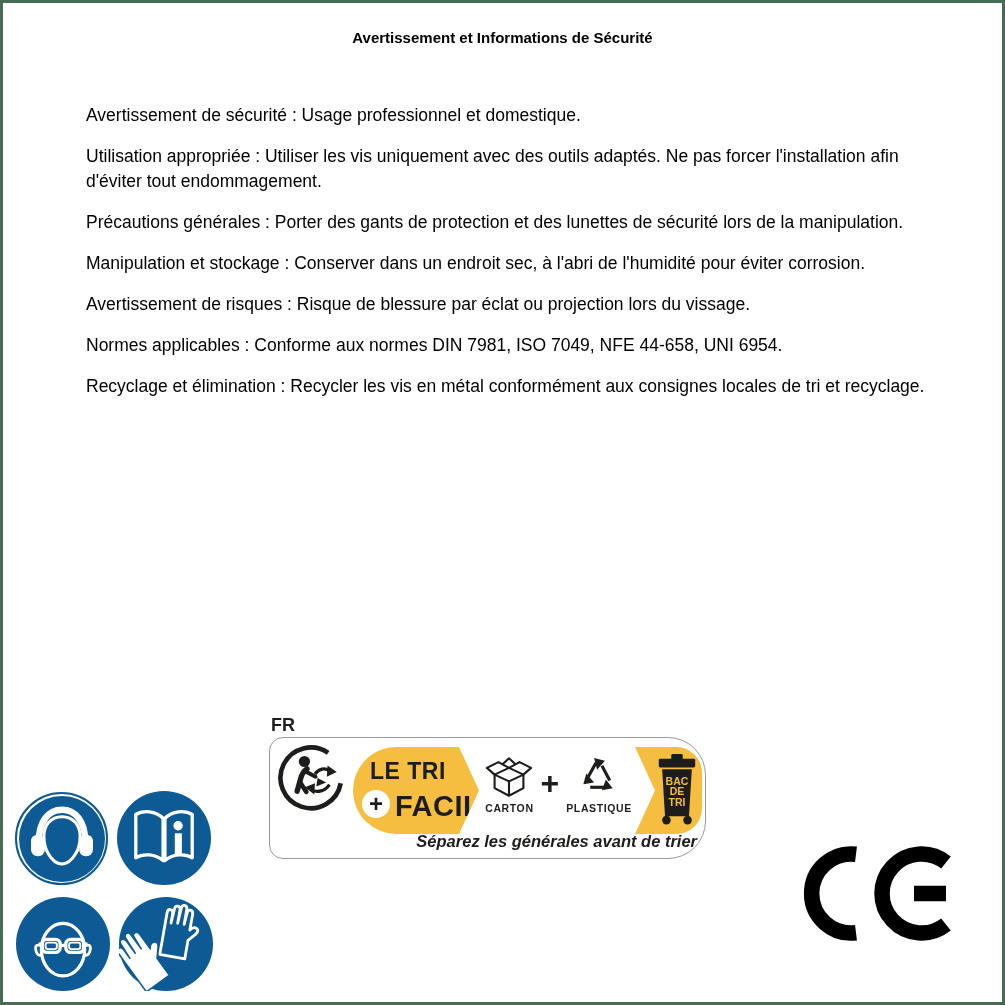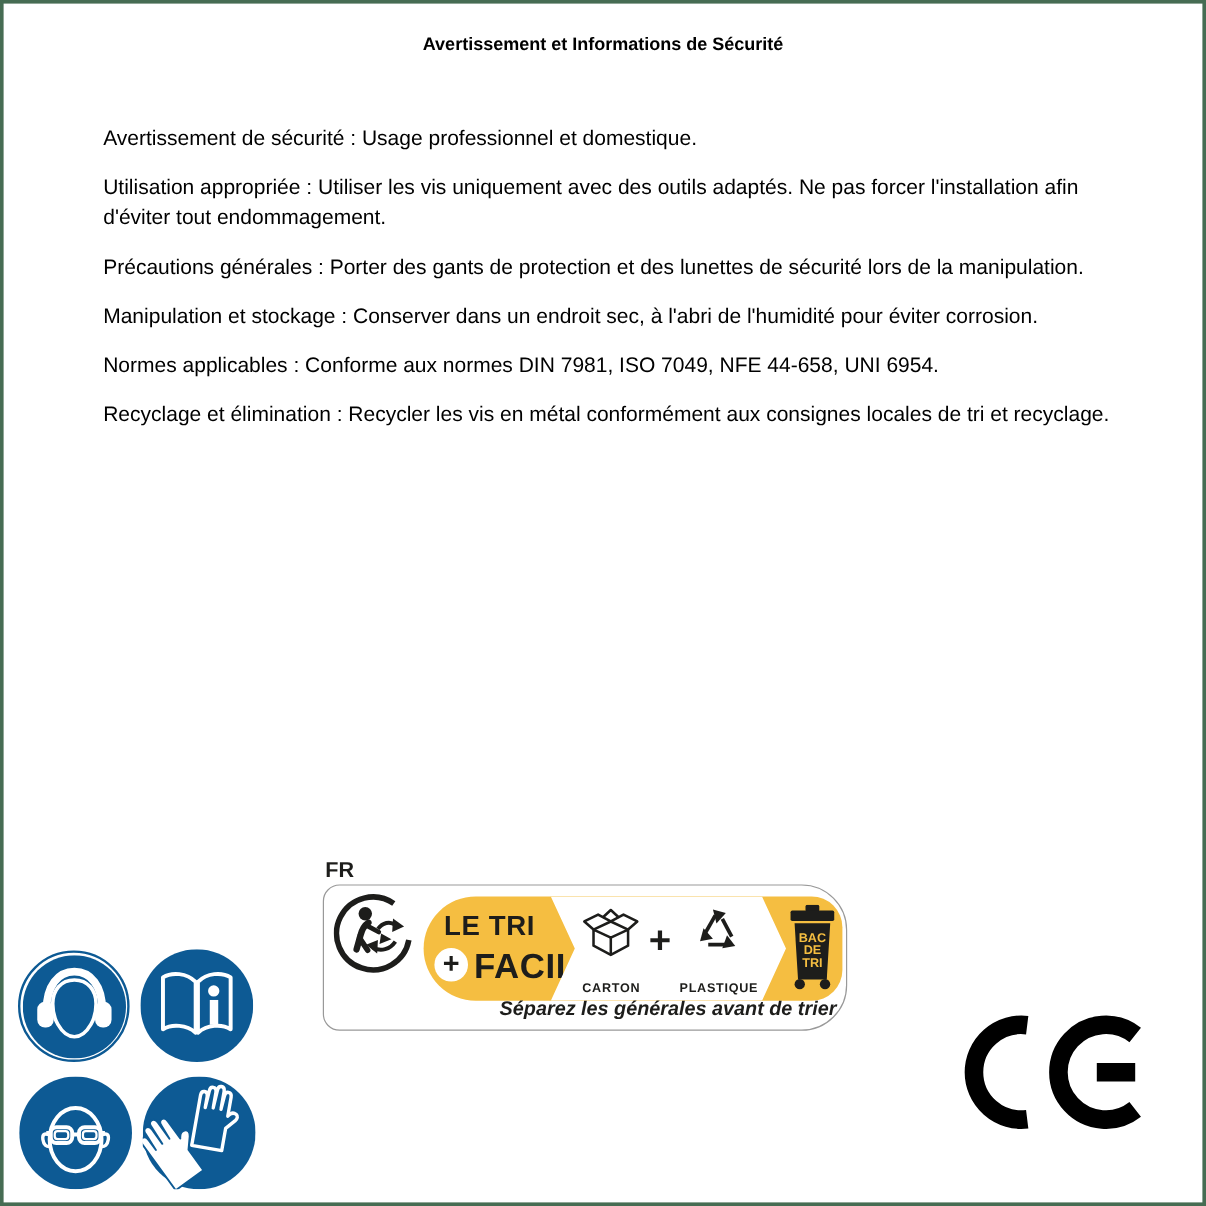--- a/index.html
+++ b/index.html
@@ -75,21 +75,21 @@
     font-size:29px;font-weight:700;color:var(--ink);letter-spacing:.5px;text-align:center;
   }
   .tri-band{
     position:absolute;left:106px;top:0;width:196px;height:87px;
     background:#fff;
     clip-path:polygon(0 0,calc(100% - 20px) 0,100% 50%,calc(100% - 20px) 100%,0 100%,20px 50%);
     display:flex;justify-content:center;align-items:flex-start;
     gap:7px;padding:8px 24px 0 27px;box-sizing:border-box;
   }
   .mat{display:flex;flex-direction:column;align-items:center;}
-  .mat-label{font-size:10.5px;font-weight:700;color:var(--ink);letter-spacing:.6px;margin-top:18px;}
+  .mat-label{font-size:10.5px;font-weight:700;color:var(--ink);letter-spacing:.6px;margin-top:2px;}
   .band-plus{font-size:32px;font-weight:800;color:var(--ink);margin-top:12px;line-height:1;}
   .bin{position:absolute;left:301px;top:7px;width:46px;height:73px;}
   .tagline{
     position:absolute;right:8px;top:94px;width:100%;
     text-align:right;
     font-size:16.5px;font-style:italic;font-weight:600;color:var(--ink);
   }
   
   .responsible{
     position:absolute;left:161px;top:868px;width:680px;
@@ -105,20 +105,21 @@
 
 <div class="page">
 
   <div class="title">Avertissement et Informations de Sécurité</div>
 
   <div class="safety">
     <p>Avertissement de sécurité : Usage professionnel et domestique.</p>
     <p>Utilisation appropriée : Utiliser les vis uniquement avec des outils adaptés. Ne pas forcer l'installation afin d'éviter tout endommagement.</p>
     <p>Précautions générales : Porter des gants de protection et des lunettes de sécurité lors de la manipulation.</p>
     <p>Manipulation et stockage : Conserver dans un endroit sec, à l'abri de l'humidité pour éviter corrosion.</p>
+    <p>Avertissement de risques : Risque de blessure par éclat ou projection lors du vissage.</p>
     <p>Normes applicables : Conforme aux normes DIN 7981, ISO 7049, NFE 44-658, UNI 6954.</p>
     <p>Recyclage et élimination : Recycler les vis en métal conformément aux consignes locales de tri et recyclage.</p>
   </div>
 
   <div id="picto-ear" class="picto ringed">
     <svg viewBox="0 0 100 100">
       <circle cx="50" cy="50" r="50" fill="#0d5a94"></circle>
       <path d="M50,24 C37,24 29,34 29,47 C29,56 31,62 34,67 C38,74 43,79 50,79 C57,79 62,74 66,67 C69,62 71,56 71,47 C71,34 63,24 50,24 Z" fill="none" stroke="#fff" stroke-width="3.5"></path>
       <path d="M23,53 C23,30 34,16 50,16 C66,16 77,30 77,53" fill="none" stroke="#fff" stroke-width="7.5"></path>
       <rect x="14" y="45" width="16" height="25" rx="7.5" fill="#fff"></rect>

